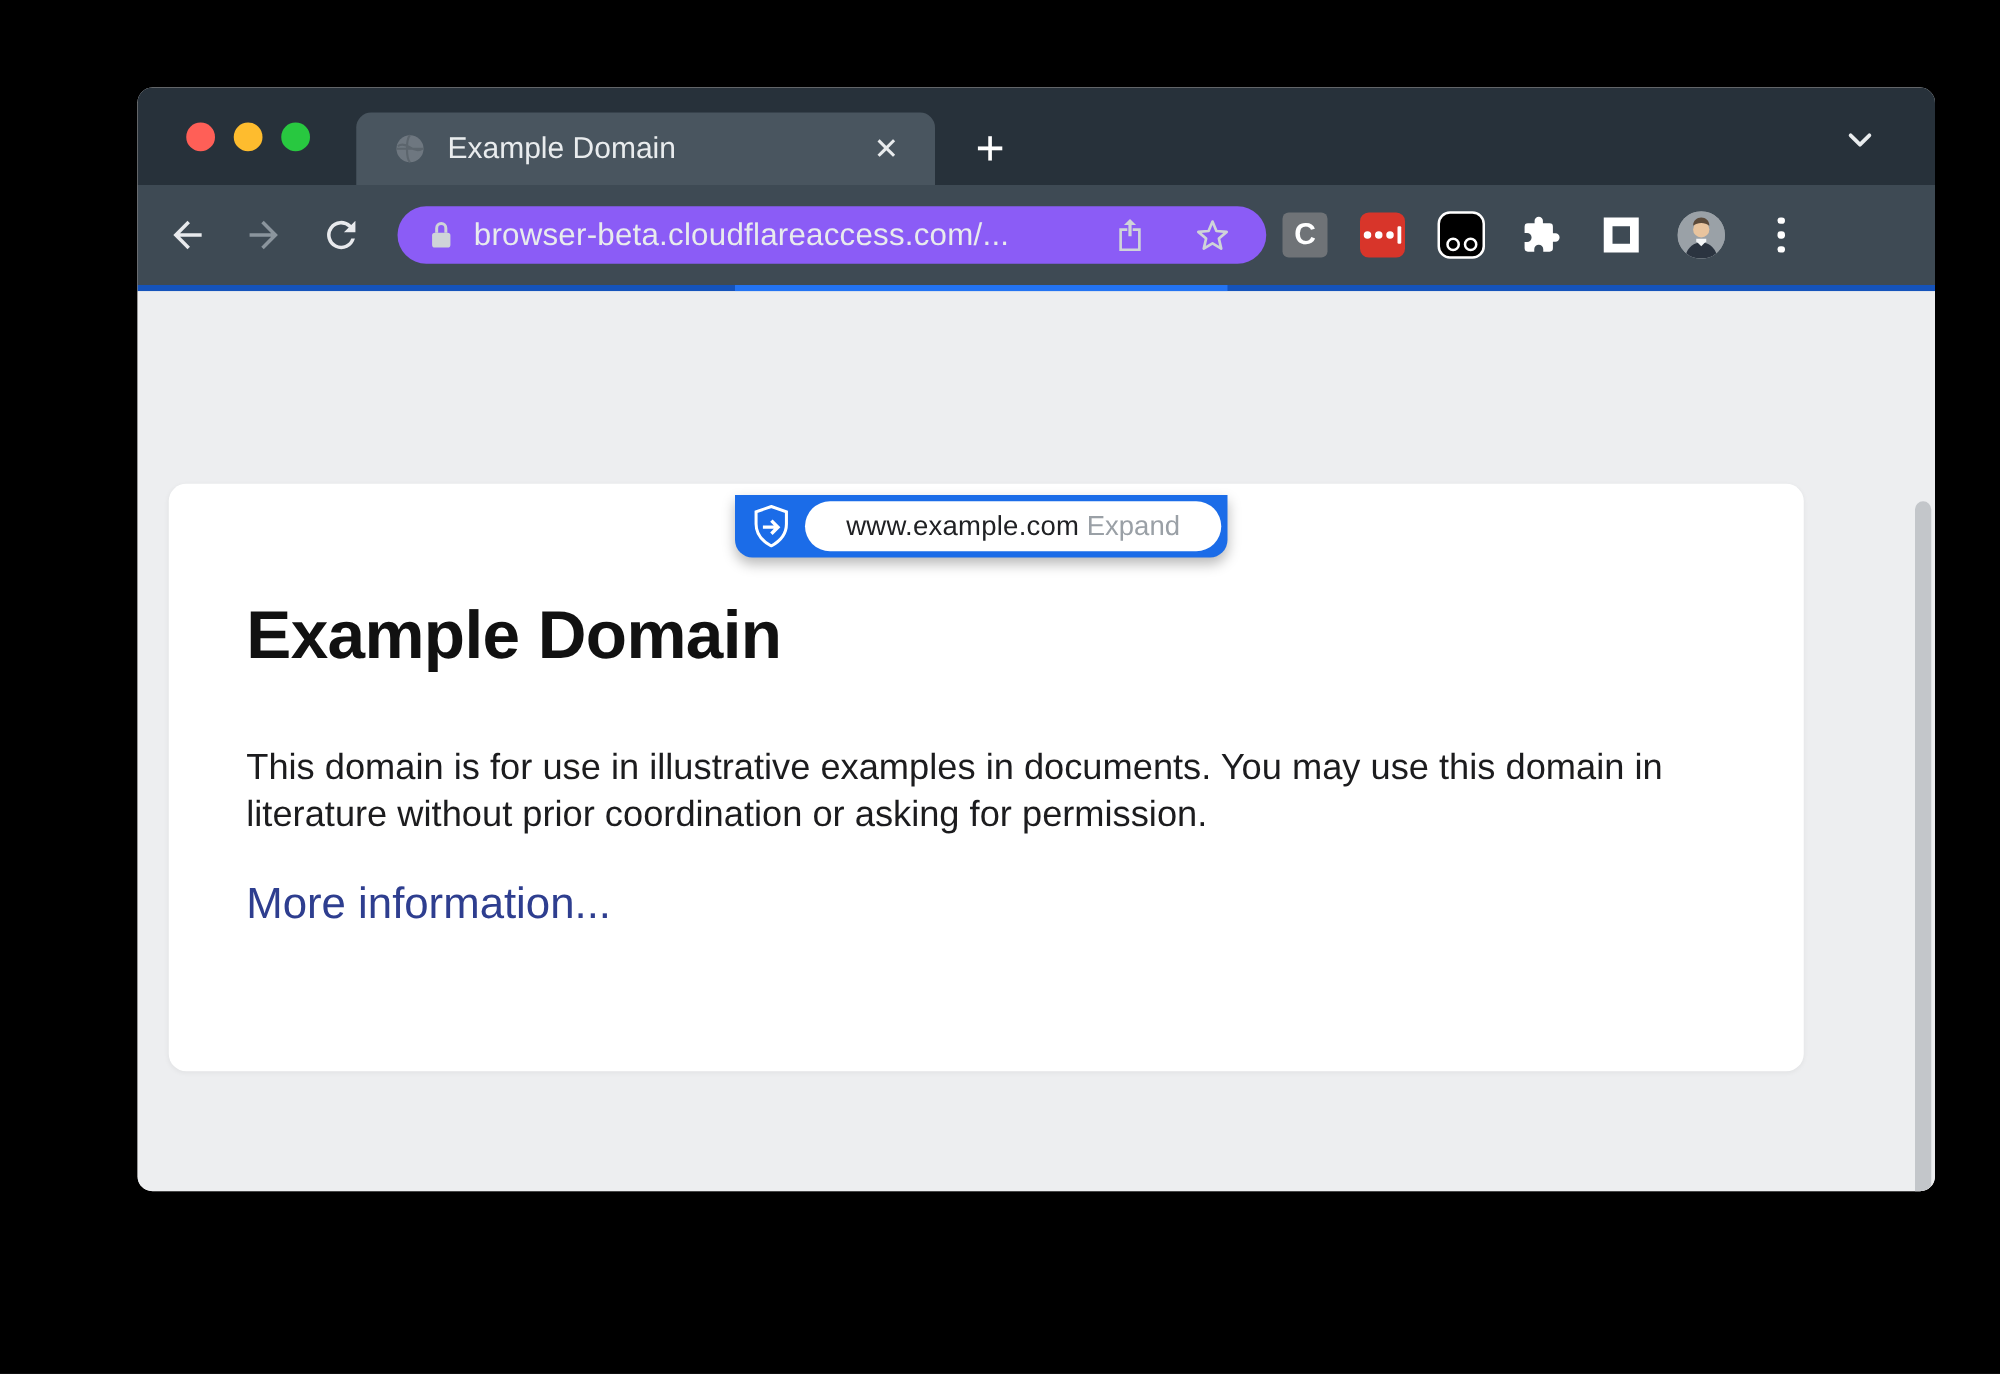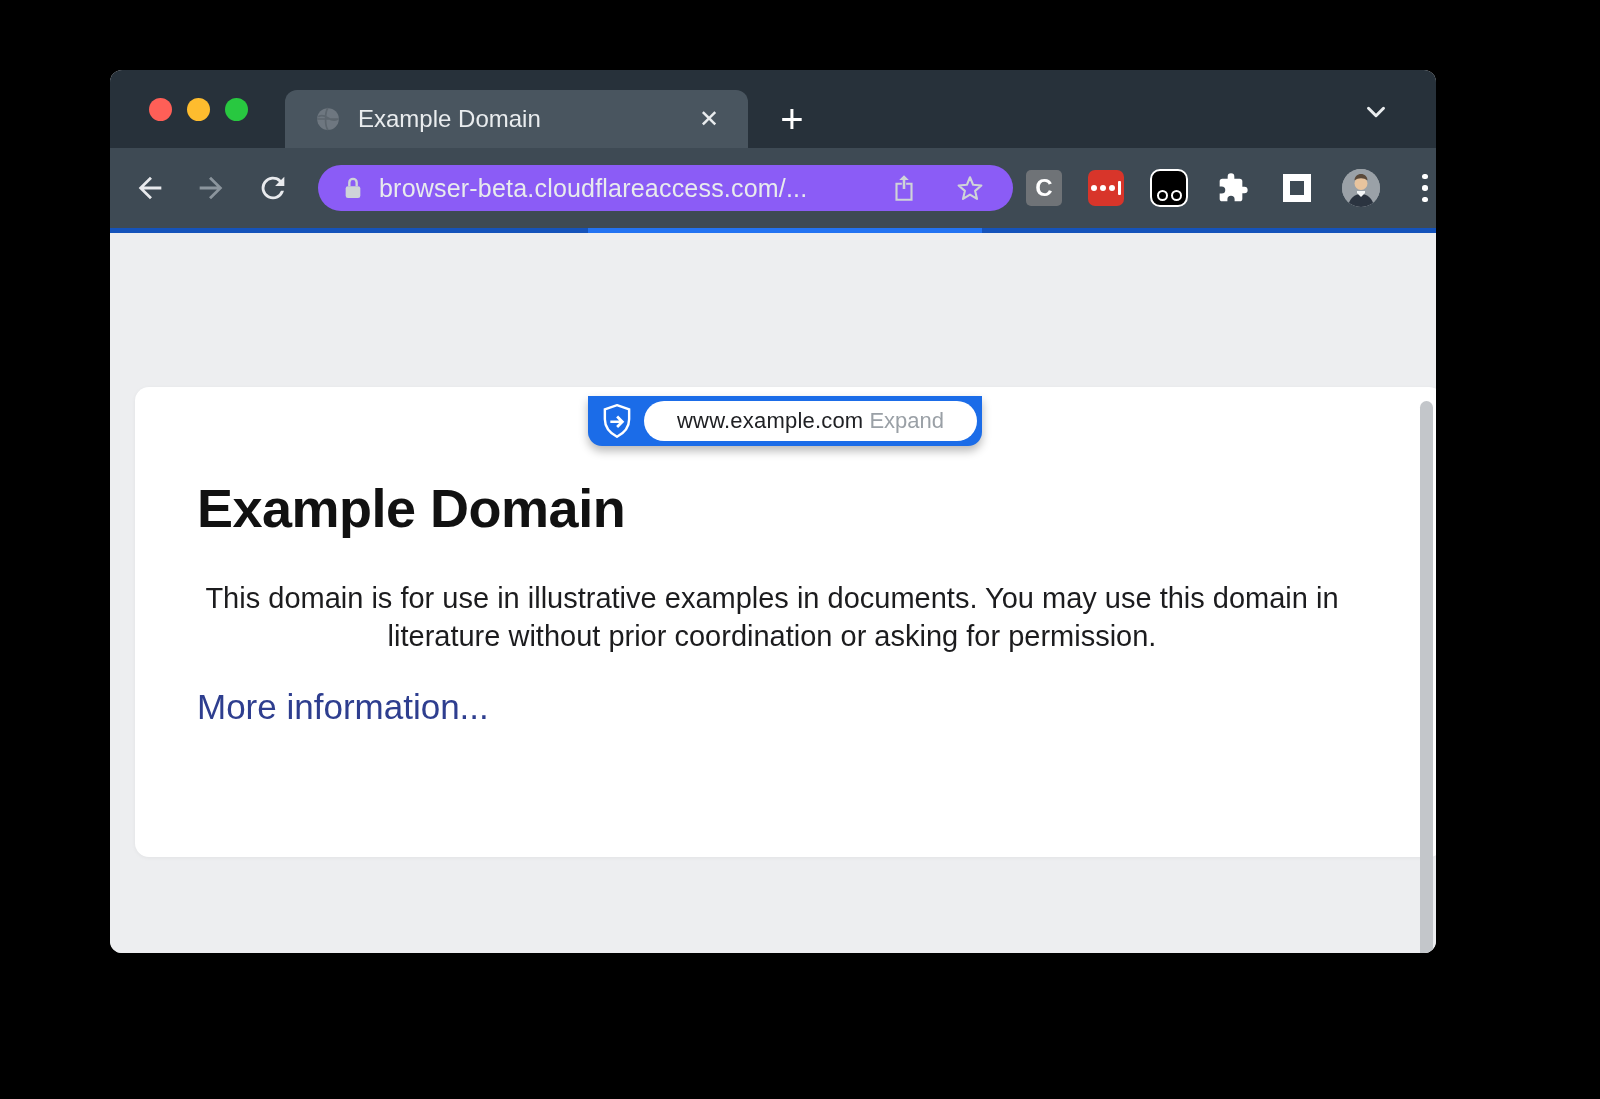--- a/index.html
+++ b/index.html
@@ -1,19 +1,19 @@
 <!DOCTYPE html>
 <html><head>
 <meta charset="utf-8">
 <style>
   * { box-sizing: border-box; margin: 0; padding: 0; }
   html,body { width:1600px; height:1099px; background:#000; overflow:hidden;
     font-family:"Liberation Sans", sans-serif; }
 
-  .window { position:absolute; left:110px; top:70px; width:1326px; height:883px;
+  .window { position:absolute; left:110px; top:70px; width:1438px; height:883px;
     border-radius:12px; overflow:hidden; background:#edeef0;
     box-shadow:0 24px 70px rgba(0,0,0,.65); }
 
   
   .tabbar { position:relative; height:78px; background:#27313a; }
   .traffic { position:absolute; left:39px; top:28px; display:flex; gap:15px; }
   .traffic span { width:23px; height:23px; border-radius:50%; display:block; }
   .t-close { background:#ff5f57; } .t-min { background:#febc2e; } .t-zoom { background:#28c840; }
 
   .tab { position:absolute; left:175px; top:20px; width:463px; height:58px;
@@ -80,22 +80,22 @@
     padding:0 18px; }
   .iso-domain { font-size:22px; color:#202124; letter-spacing:.2px; }
   .iso-expand { font-size:22px; color:#9aa0a6; }
 
   
   .content { position:relative; height:720px; background:#edeef0; }
   .card { position:absolute; left:25px; top:154px; width:1308px; height:470px;
     background:#fff; border-radius:14px; box-shadow:0 1px 4px rgba(0,0,0,.05);
     padding:90px 60px 0 62px; }
   .card h1 { font-size:54px; font-weight:700; color:#111; letter-spacing:-.5px; }
-  .card p { margin-top:40px; font-size:29px; line-height:38px; color:#1c1c1e;
-    max-width:1150px;text-align:center; }
+  .card p { margin-top:56px; font-size:29px; line-height:38px; color:#1c1c1e;
+    max-width:1150px; }
   .card a { display:inline-block; margin-top:32px; font-size:35px; color:#2e3e8f;
     text-decoration:none; }
 
   .scrollbar { position:absolute; right:3px; top:168px; width:13px; height:657px;
     background:#c3c6ca; border-radius:7px; }
 </style>
 </head>
 <body>
 
 <div class="window">

